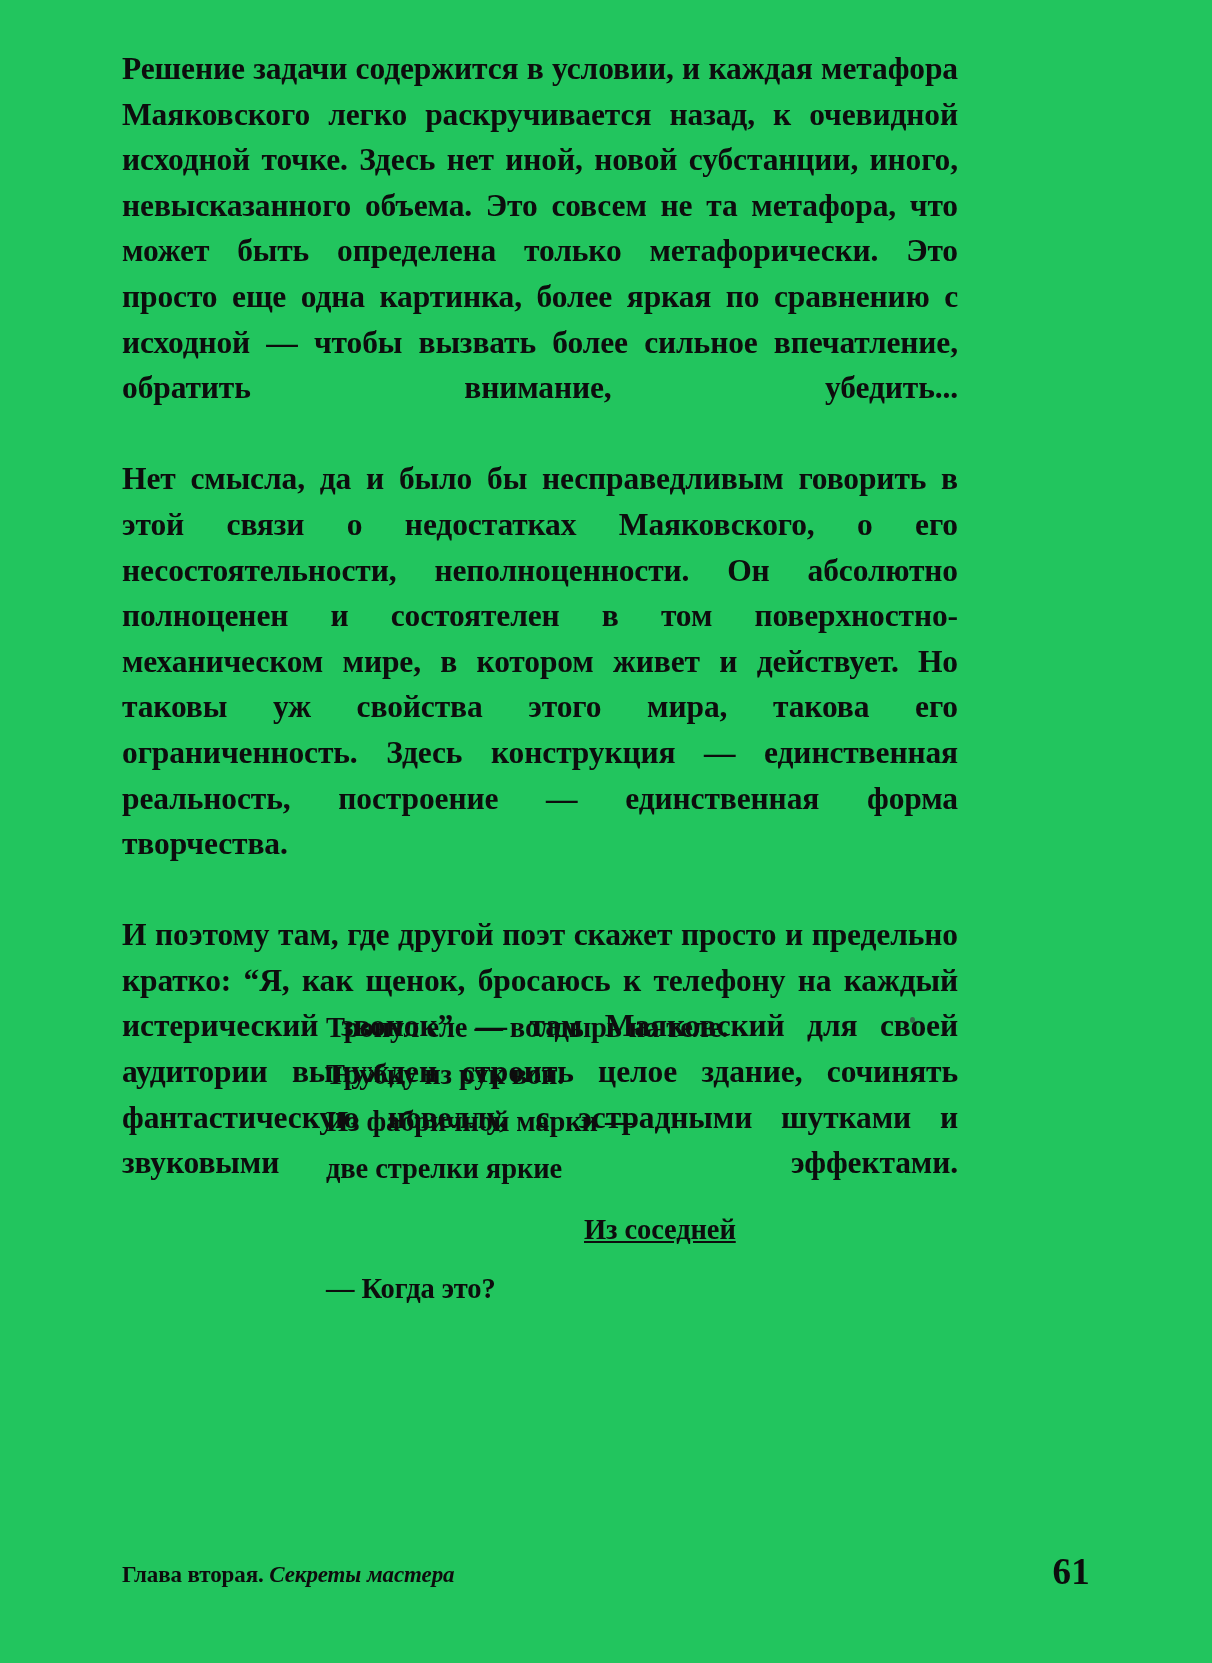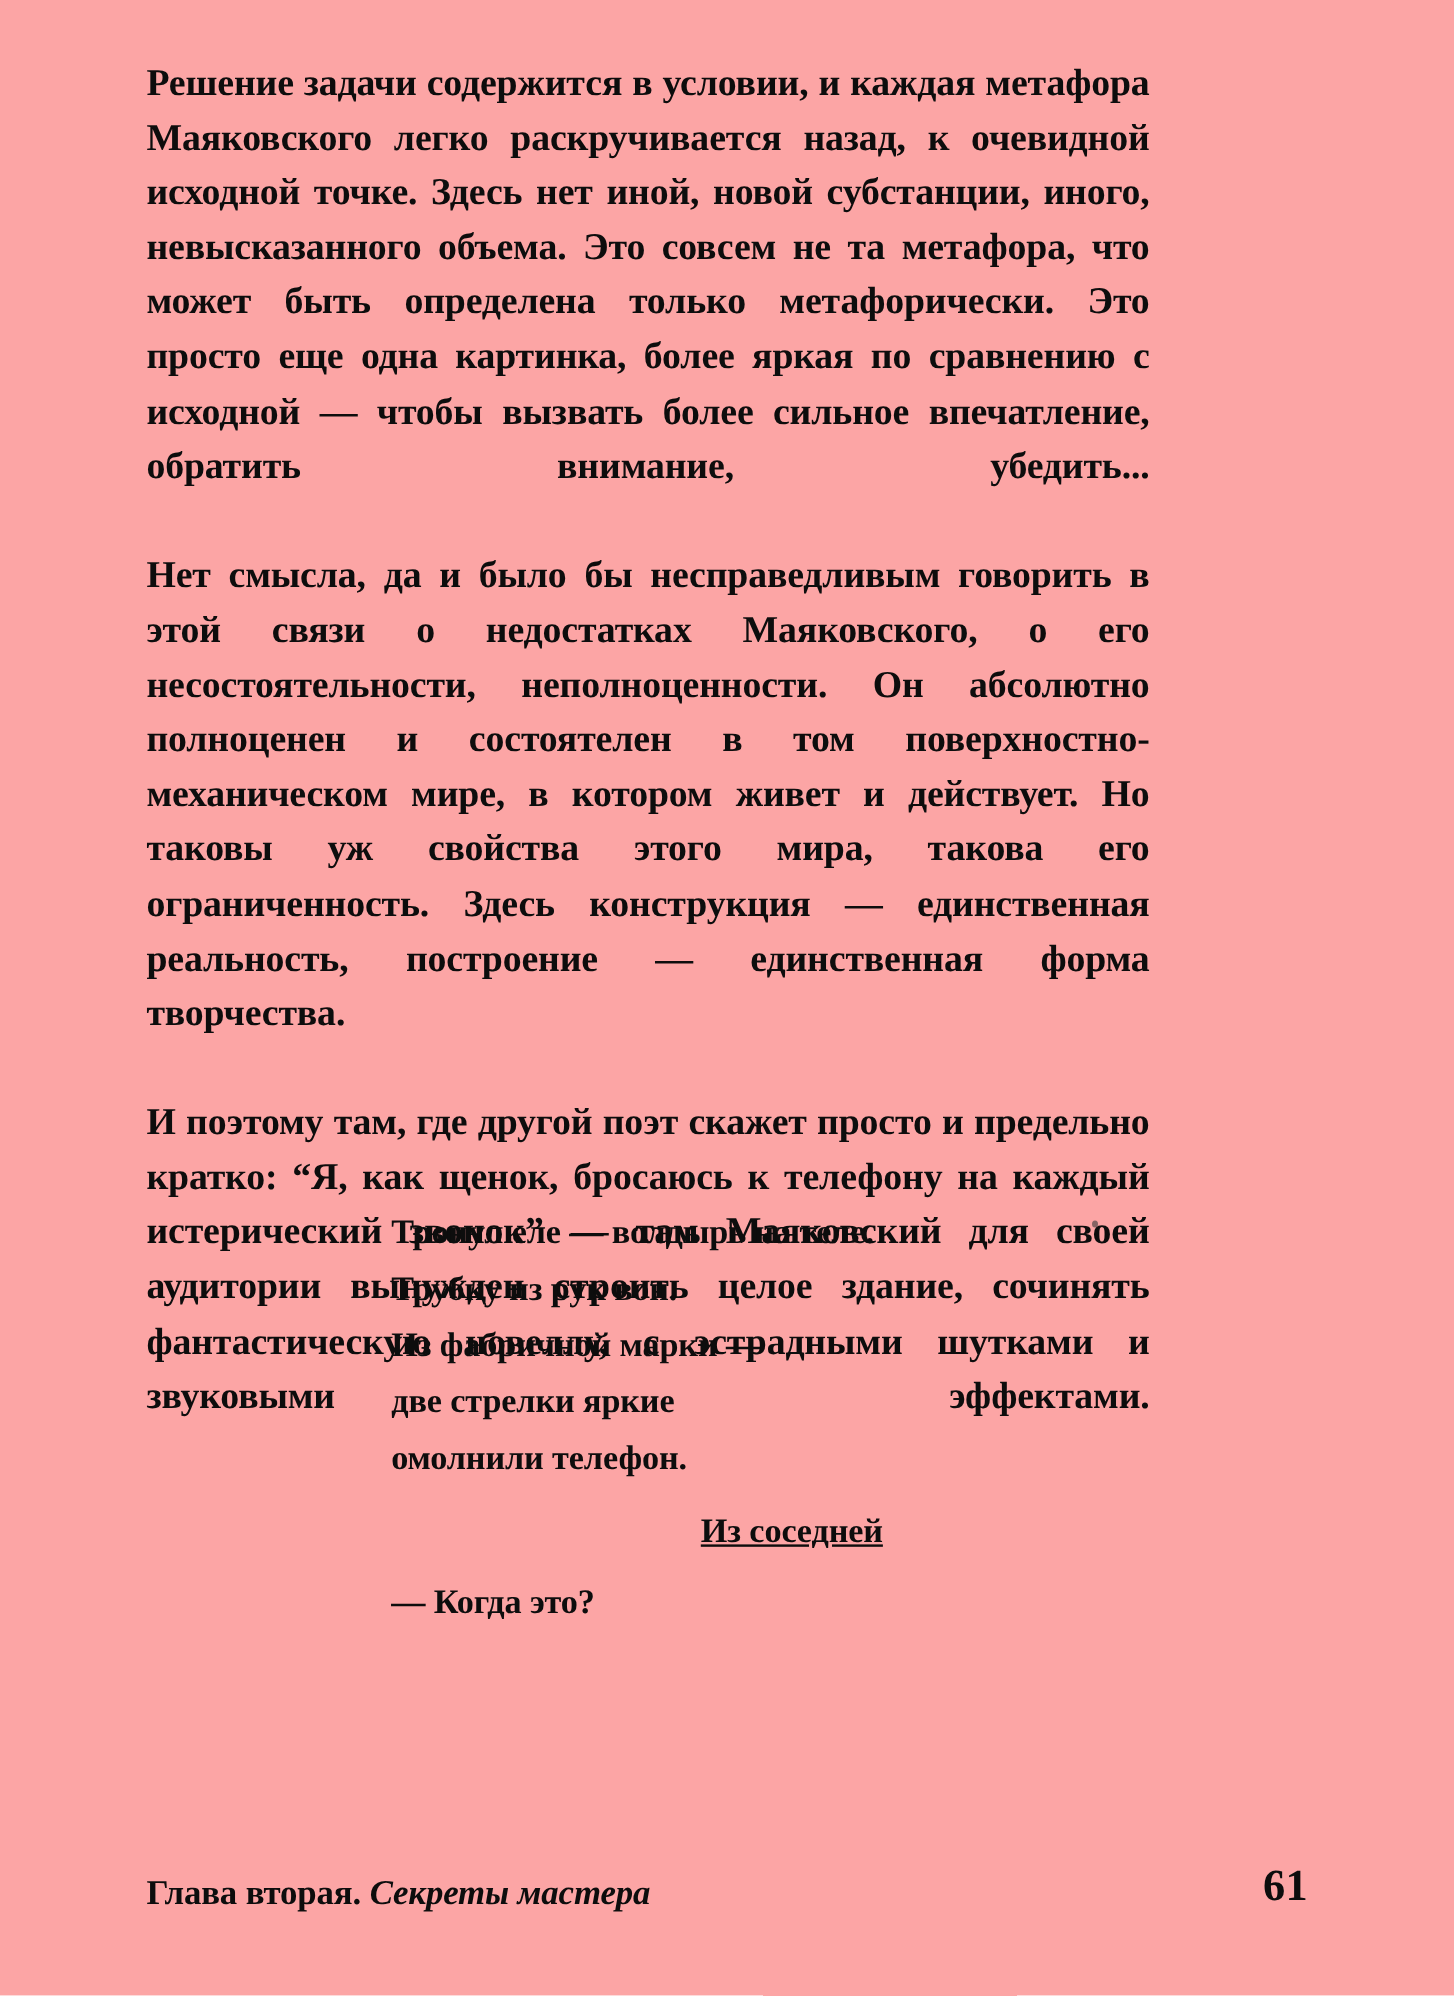--- a/index.html
+++ b/index.html
@@ -14,21 +14,21 @@
     position: relative;
     overflow: hidden;
     font-family: "Liberation Serif", "DejaVu Serif", serif;
     color: #0d0d0d;
     -webkit-font-smoothing: antialiased;
   }
 
   .page {
     position: absolute;
     inset: 0;
-    background: #fca5a5;
+    background: #22c55e;
     padding-left: 40px;
   }
 
   .text-block {
     position: absolute;
     left: 122px;
     top: 46px;
     width: 836px;
   }
 
@@ -79,21 +79,21 @@
     position: absolute;
     left: 122px;
     right: 122px;
     top: 1562px;
     height: 48px;
   }
   .footer .running-head {
     position: absolute;
     left: 0;
     top: 0;
-    font-size: 29px;
+    font-size: 23px;
     font-weight: 700;
     letter-spacing: -0.1px;
     white-space: nowrap;
   }
   .footer .running-head .chapter-title {
     font-style: italic;
     font-weight: 700;
   }
   .footer .folio {
     position: absolute;
@@ -126,21 +126,20 @@
     <p class="body-par">Нет смысла, да и было бы несправедливым говорить в этой связи о недостатках Маяковского, о его несостоятельности, неполноценности. Он абсолютно полноценен и состоятелен в том поверхностно-механическом мире, в котором живет и действует. Но таковы уж свойства этого мира, такова его ограниченность. Здесь конструкция — единственная реальность, построение — единственная форма творчества.</p>
 
     <p class="body-par">И поэтому там, где другой поэт скажет просто и предельно кратко: “Я, как щенок, бросаюсь к телефону на каждый истерический звонок” — там Маяковский для своей аудитории вынужден строить целое здание, сочинять фантастическую новеллу, с эстрадными шутками и звуковыми эффектами.</p>
   </div>
 
   <div class="verse">
     <span class="vline">Тронул еле — волдырь на теле.</span>
     <span class="vline">Трубку из рук вон.</span>
     <span class="vline">Из фабричной марки —</span>
     <span class="vline">две стрелки яркие</span>
-    <span class="vline">омолнили телефон.</span>
     <span class="vline indent-1 gap-before-sm">Из соседней</span>
     <span class="vline gap-before">— Когда это?</span>
   </div>
 
   <div class="speck"></div>
 
   <div class="footer">
     <div class="running-head">
       <span>Глава вторая.</span>
       <span class="chapter-title">Секреты мастера</span>

